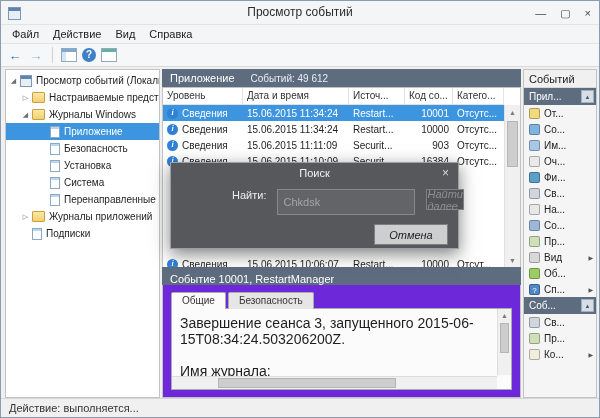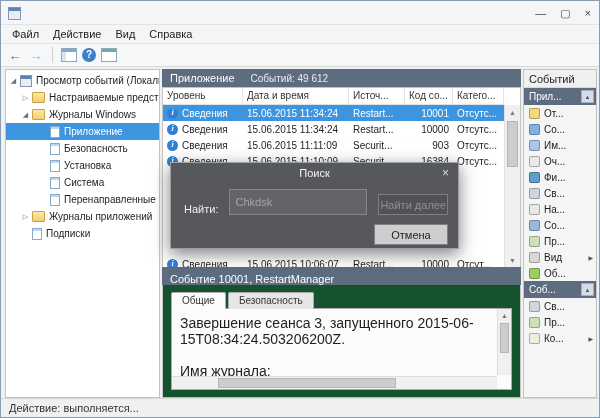--- a/index.html
+++ b/index.html
@@ -62,21 +62,21 @@
 
   .vscroll { position:absolute; right:0; top:17px; bottom:0; width:16px; background:#f0f0f0; border-left:1px solid #e0e0e0; }
   .sbtn { height:15px; text-align:center; font-size:7px; color:#7a7a7a; line-height:15px; }
   .sbtn.up::after{content:"▲";} .sbtn.down::after{content:"▼";}
   .sbtn.down { position:absolute; bottom:0; left:0; right:0; }
   .sthumb { margin:1px 2px; height:46px; background:#cdcdcd; border:1px solid #b5b5b5; }
 
   
   .details { position:absolute; left:0; right:0; bottom:0; height:131px; }
   .d-header { height:18px; background:#5e6c7f; color:#fff; display:flex; align-items:flex-end; padding:0 8px; }
-  .d-body { position:absolute; top:18px; left:0; right:0; bottom:0; background:#14532d; border:1px solid #c3c3c3; border-top:none; padding:5px 8px 6px 8px; }
+  .d-body { position:absolute; top:18px; left:0; right:0; bottom:0; background:#6d28d9; border:1px solid #c3c3c3; border-top:none; padding:5px 8px 6px 8px; }
   .tabs { display:flex; gap:2px; height:19px; align-items:flex-end; position:relative; z-index:2; }
   .tab { padding:2px 10px 3px; border:1px solid #ababab; border-bottom:none; background:#e6e6e6; border-radius:2px 2px 0 0; font-size:10px; color:#333; }
   .tab.active { background:#fbfbfb; }
   .d-content { position:relative; border:1px solid #ababab; background:#fbfbfb; height:calc(100% - 19px); margin-top:-1px; padding:6px 22px 16px 8px; font-size:14px; overflow:hidden; }
   .d-log { margin-top:16px; display:flex; gap:14px;flex-direction:column; }
   .d-vscroll { position:absolute; top:0; right:0; bottom:14px; width:14px; background:#f0f0f0; border-left:1px solid #ddd; }
   .d-vscroll .sbtn{height:13px;line-height:13px;}
   .d-vthumb { margin:1px 2px; height:30px; background:#cdcdcd; border:1px solid #b5b5b5; }
   .d-hscroll { position:absolute; left:0; right:14px; bottom:0; height:13px; background:#f0f0f0; border-top:1px solid #ddd; }
   .d-hthumb { position:absolute; left:14%; top:1px; width:55%; height:10px; background:#cdcdcd; border:1px solid #b5b5b5; }
@@ -97,34 +97,35 @@
   .ic-help::after{content:"?";}
   .ic-copy{background:#f0eedd;}
 
   
   .statusbar { position:absolute; left:0; right:0; bottom:0; height:19px; background:#f0f0f0; border-top:1px solid #d7d7d7; display:flex; align-items:center; padding:0 8px; color:#333; }
 
   
   .dialog { position:absolute; left:169px; top:161px; width:289px; height:87px; background:#57585b; border:1px solid #9aa0a6; box-shadow:0 5px 16px rgba(0,0,0,.5); z-index:10; color:#eee; }
   .dlg-title { height:21px; position:relative; text-align:center; line-height:21px; font-size:11px; color:#f2f2f2; }
   .dlg-close { position:absolute; right:9px; top:0; color:#d8d8d8; font-size:12px; line-height:21px; }
-  .dlg-row { display:flex; align-items:flex-end; padding:5px 10px 0 13px; gap:11px; }
+  .dlg-row { display:flex; align-items:flex-start; padding:5px 10px 0 13px; gap:11px;margin-left:48px; }
   .dlg-label { width:40px; font-size:11px; color:#eee; }
   .dlg-input { width:138px; height:26px; background:#636467; border:1px solid #87888b; color:#a6a6a6; font-size:11px; padding:0 5px; font-family:"Liberation Sans",sans-serif; }
-  .dlg-btn { height:21px; border:1px solid #7d7e80; font-size:11px; display:flex; align-items:center; justify-content:center; }
+  .dlg-btn { height:21px; border:1px solid #7d7e80; font-size:11px; display:flex; align-items:center; justify-content:center;font-style:italic; }
   .btn-findnext { width:84px; background:#515255; color:#8f9092; margin-left:auto; }
   .btn-cancel { width:74px; background:#cdced0; color:#222; margin-left:auto; margin-right:10px; margin-top:9px; }
 </style>
 </head>
 <body>
 
 <div class="window">
 
   <div class="titlebar">
     <span class="app-icon"></span>
+    <span class="win-title">Просмотр событий</span>
     <span class="win-controls">
       <span>—</span>
       <span>▢</span>
       <span>×</span>
     </span>
   </div>
 
   <div class="menubar">
     <span class="menu-item">Файл</span>
     <span class="menu-item">Действие</span>
@@ -339,20 +340,25 @@
       </div>
     <div class="a-item">
         <span class="aic ic-vw"></span>
         <span>Вид</span>
         <span class="arrow">▶</span>
       </div>
     <div class="a-item">
         <span class="aic ic-refresh"></span>
         <span>Об...</span>
       </div>
+    <div class="a-item">
+        <span class="aic ic-help"></span>
+        <span>Сп...</span>
+        <span class="arrow">▶</span>
+      </div>
 
     <div class="a-sec">
       <span>Соб...</span>
       <span class="col-btn">▲</span>
     </div>
     <div class="a-item">
         <span class="aic ic-props"></span>
         <span>Св...</span>
       </div>
     <div class="a-item">

